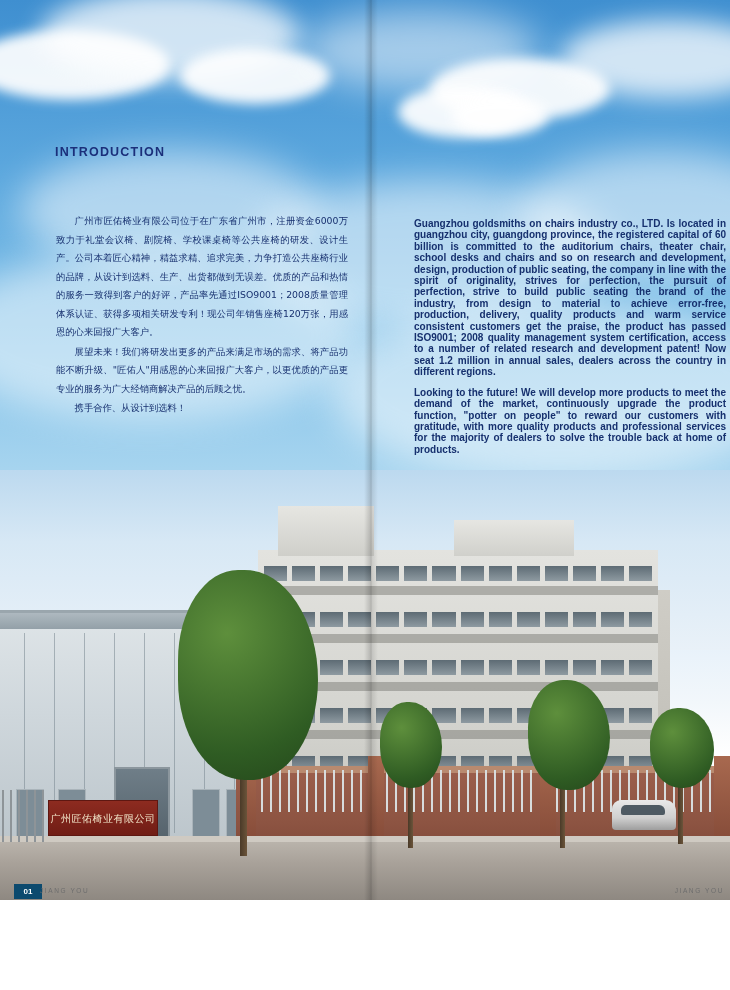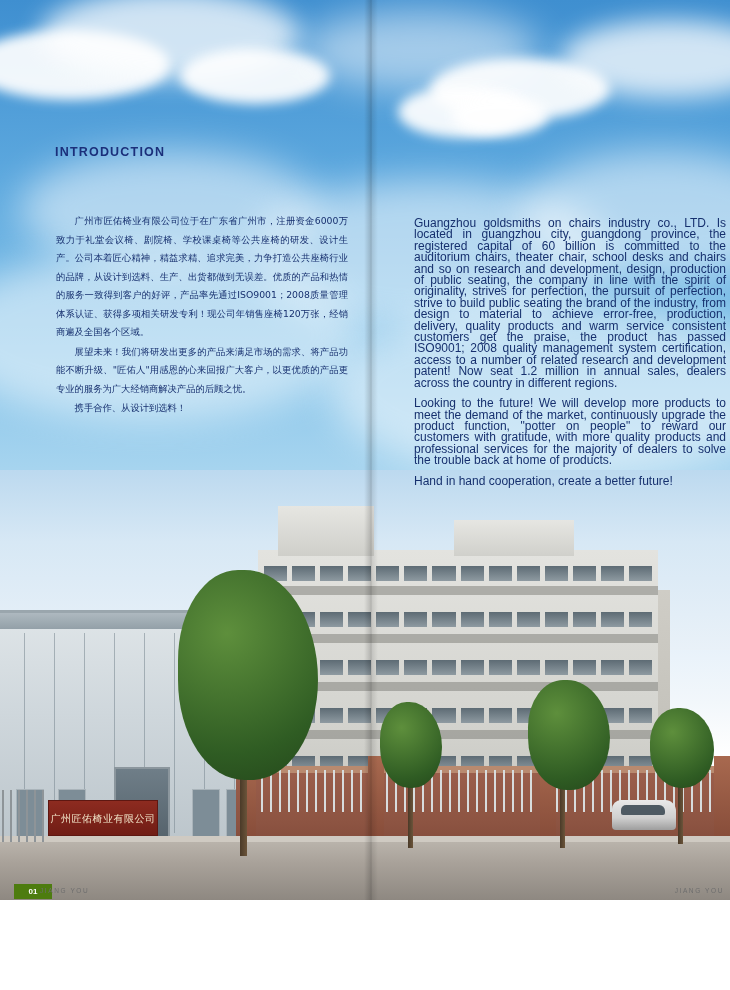--- a/index.html
+++ b/index.html
@@ -92,25 +92,26 @@
     text-indent: 2em;
   }
 
   
   .en-body {
     position: absolute;
     left: 414px;
     top: 218px;
     width: 312px;
     font-family: "Liberation Sans", sans-serif;
-    font-size: 12px;
+    font-size: 10px;
     line-height: 11.4px;
     color: #16306e;
     text-align: justify;
     z-index: 20;
+    font-weight: bold;
   }
   .en-body p {
     margin: 0 0 9px 0;
   }
 
   
   .photo {
     position: absolute;
     left: 0;
     top: 470px;
@@ -246,22 +247,22 @@
     position: absolute;
     left: 0;
     top: 884px;
     width: 730px;
     height: 18px;
     z-index: 50;
   }
   .page-num {
     position: absolute;
     left: 14px; top: 0;
-    width: 38px; height: 15px;
-    background: #4d7c0f;
+    width: 28px; height: 15px;
+    background: #0c4a6e;
     color: #ffffff;
     font-size: 8px;
     font-weight: bold;
     display: flex; align-items: center; justify-content: center; text-align: right;
   }
   .brand-left {
     position: absolute;
     left: 40px; top: 3px;
     font-size: 6.5px;
     letter-spacing: 1.6px;
@@ -303,29 +304,28 @@
     <div class="cloud faint" style="left:330px; top:300px; width:460px; height:180px;"></div>
   </div>
 
   <div class="fold"></div>
 
   <div class="heading">
     <div class="en">INTRODUCTION</div>
   </div>
 
   <div class="cn-body">
-    <p>广州市匠佑椅业有限公司位于在广东省广州市，注册资金6000万致力于礼堂会议椅、剧院椅、学校课桌椅等公共座椅的研发、设计生产。公司本着匠心精神，精益求精、追求完美，力争打造公共座椅行业的品牌，从设计到选料、生产、出货都做到无误差。优质的产品和热情的服务一致得到客户的好评，产品率先通过ISO9001；2008质量管理体系认证、获得多项相关研发专利！现公司年销售座椅120万张，经销商遍及全国各个区域。</p>
+    <p>广州市匠佑椅业有限公司位于在广东省广州市，注册资金6000万致力于礼堂会议椅、剧院椅、学校课桌椅等公共座椅的研发、设计生产。公司本着匠心精神，精益求精、追求完美，力争打造公共座椅行业的品牌，从设计到选料、生产、出货都做到无误差。优质的产品和热情的服务一致得到客户的好评，产品率先通过ISO9001；2008质量管理体系认证、获得多项相关研发专利！现公司年销售座椅120万张，用感恩的心来回报广大客户。</p>
     <p>展望未来！我们将研发出更多的产品来满足市场的需求、将产品功能不断升级、"匠佑人"用感恩的心来回报广大客户，以更优质的产品更专业的服务为广大经销商解决产品的后顾之忧。</p>
     <p>携手合作、从设计到选料！</p>
   </div>
 
   <div class="en-body">
     <p>Guangzhou goldsmiths on chairs industry co., LTD. Is located in guangzhou city, guangdong province, the registered capital of 60 billion is committed to the auditorium chairs, theater chair, school desks and chairs and so on research and development, design, production of public seating, the company in line with the spirit of originality, strives for perfection, the pursuit of perfection, strive to build public seating the brand of the industry, from design to material to achieve error-free, production, delivery, quality products and warm service consistent customers get the praise, the product has passed ISO9001; 2008 quality management system certification, access to a number of related research and development patent! Now seat 1.2 million in annual sales, dealers across the country in different regions.</p>
     <p>Looking to the future! We will develop more products to meet the demand of the market, continuously upgrade the product function, "potter on people" to reward our customers with gratitude, with more quality products and professional services for the majority of dealers to solve the trouble back at home of products.</p>
-    <p>Hand in hand cooperation, create a better future!</p>
   </div>
 
   <div class="photo">
     <div class="sky2"></div>
 
     <div class="bld-rear"></div>
 
     <div class="bld-main">
       <div class="tower"></div>
       <div class="tower2"></div>

